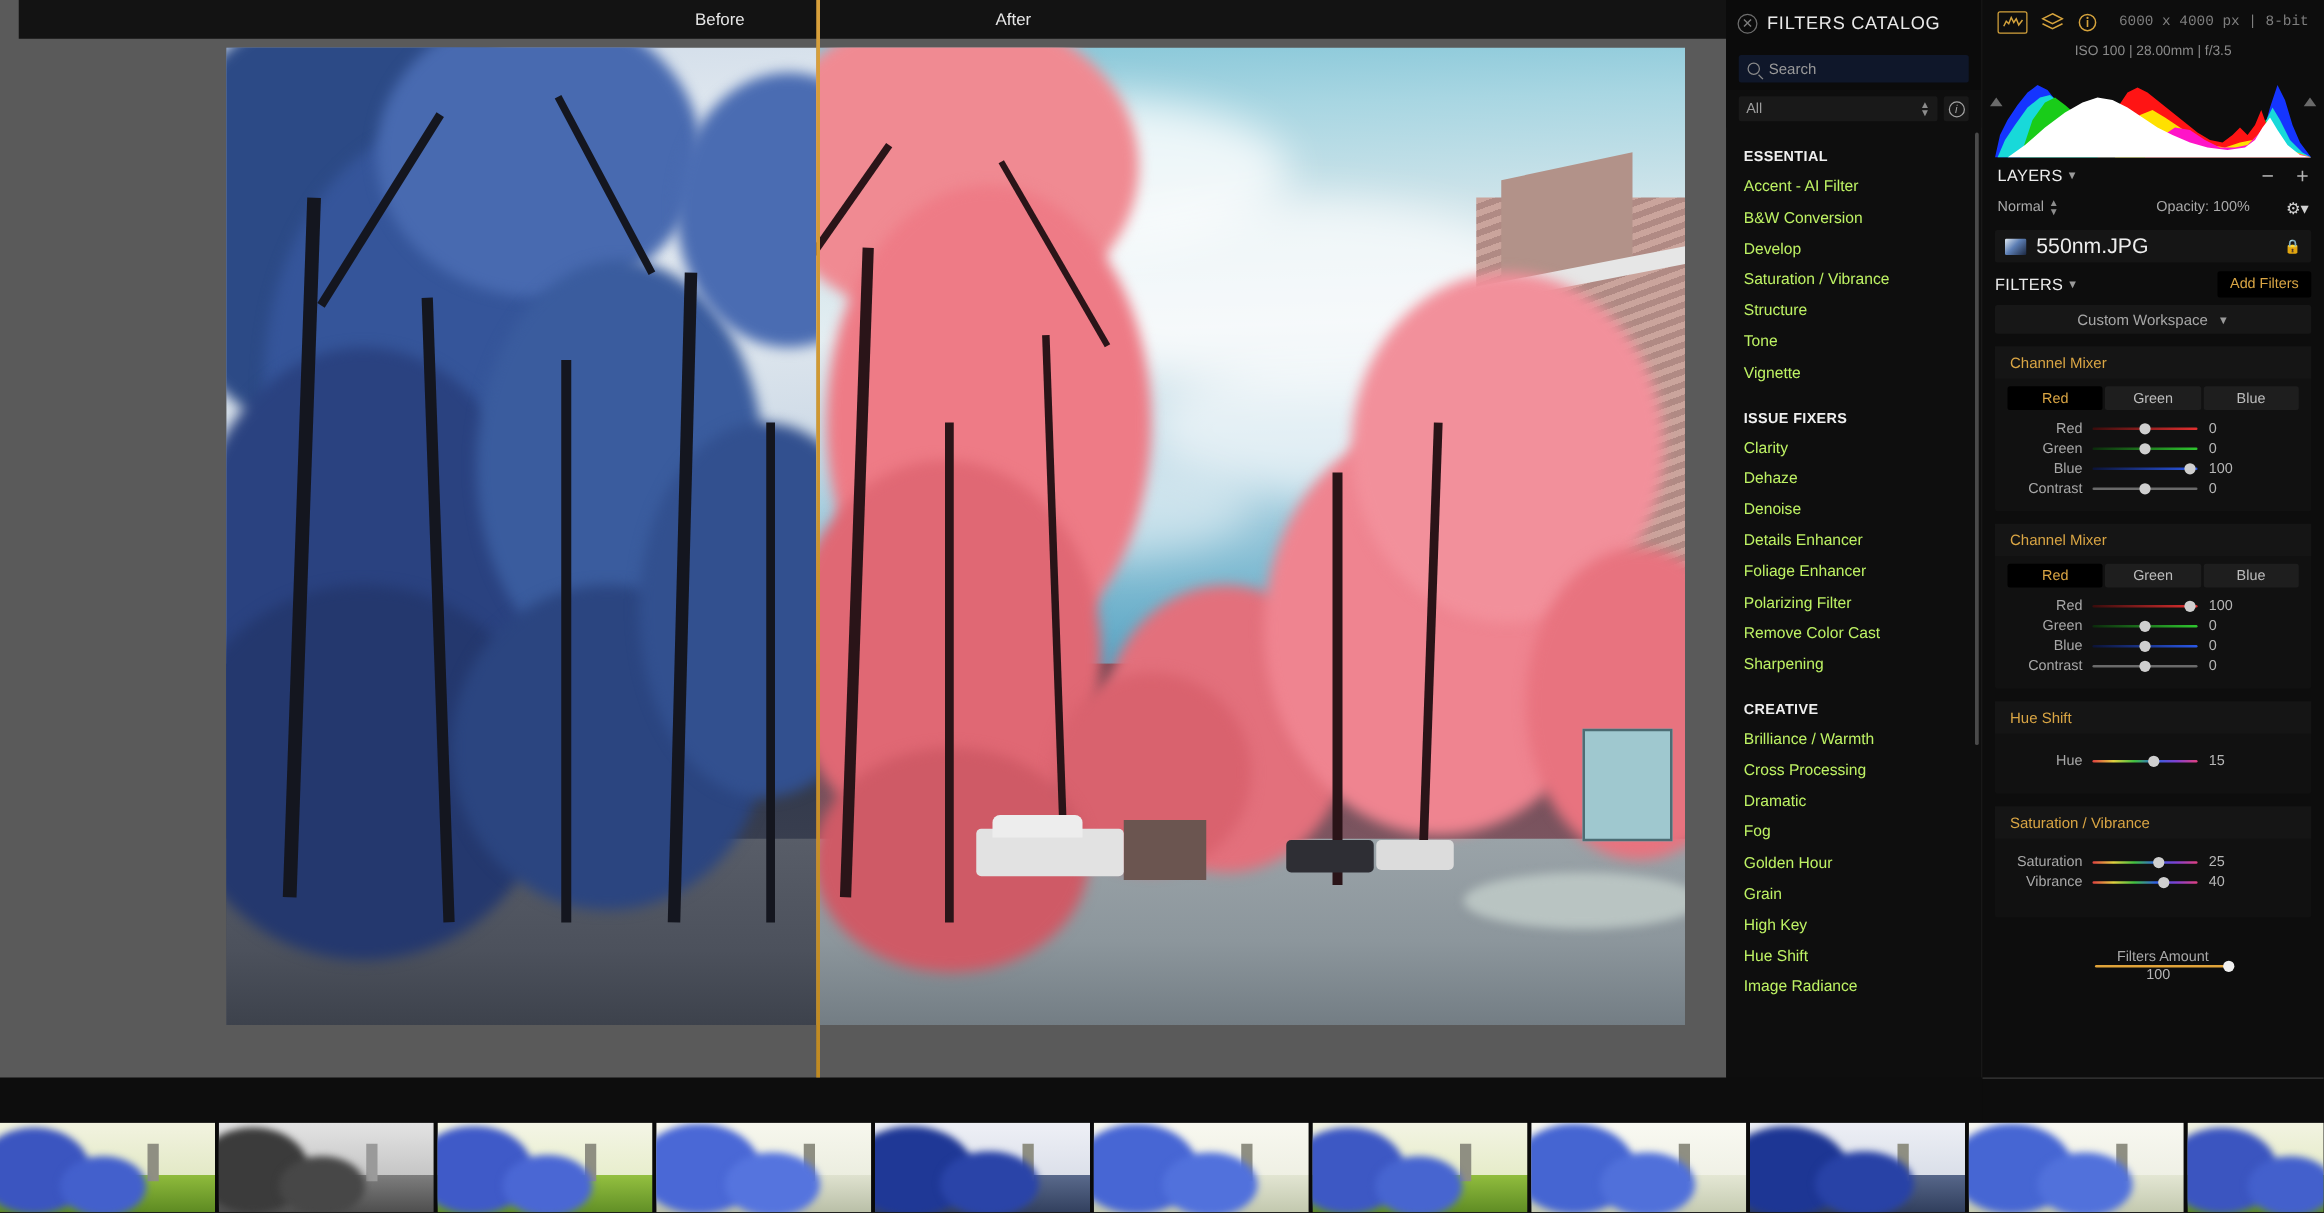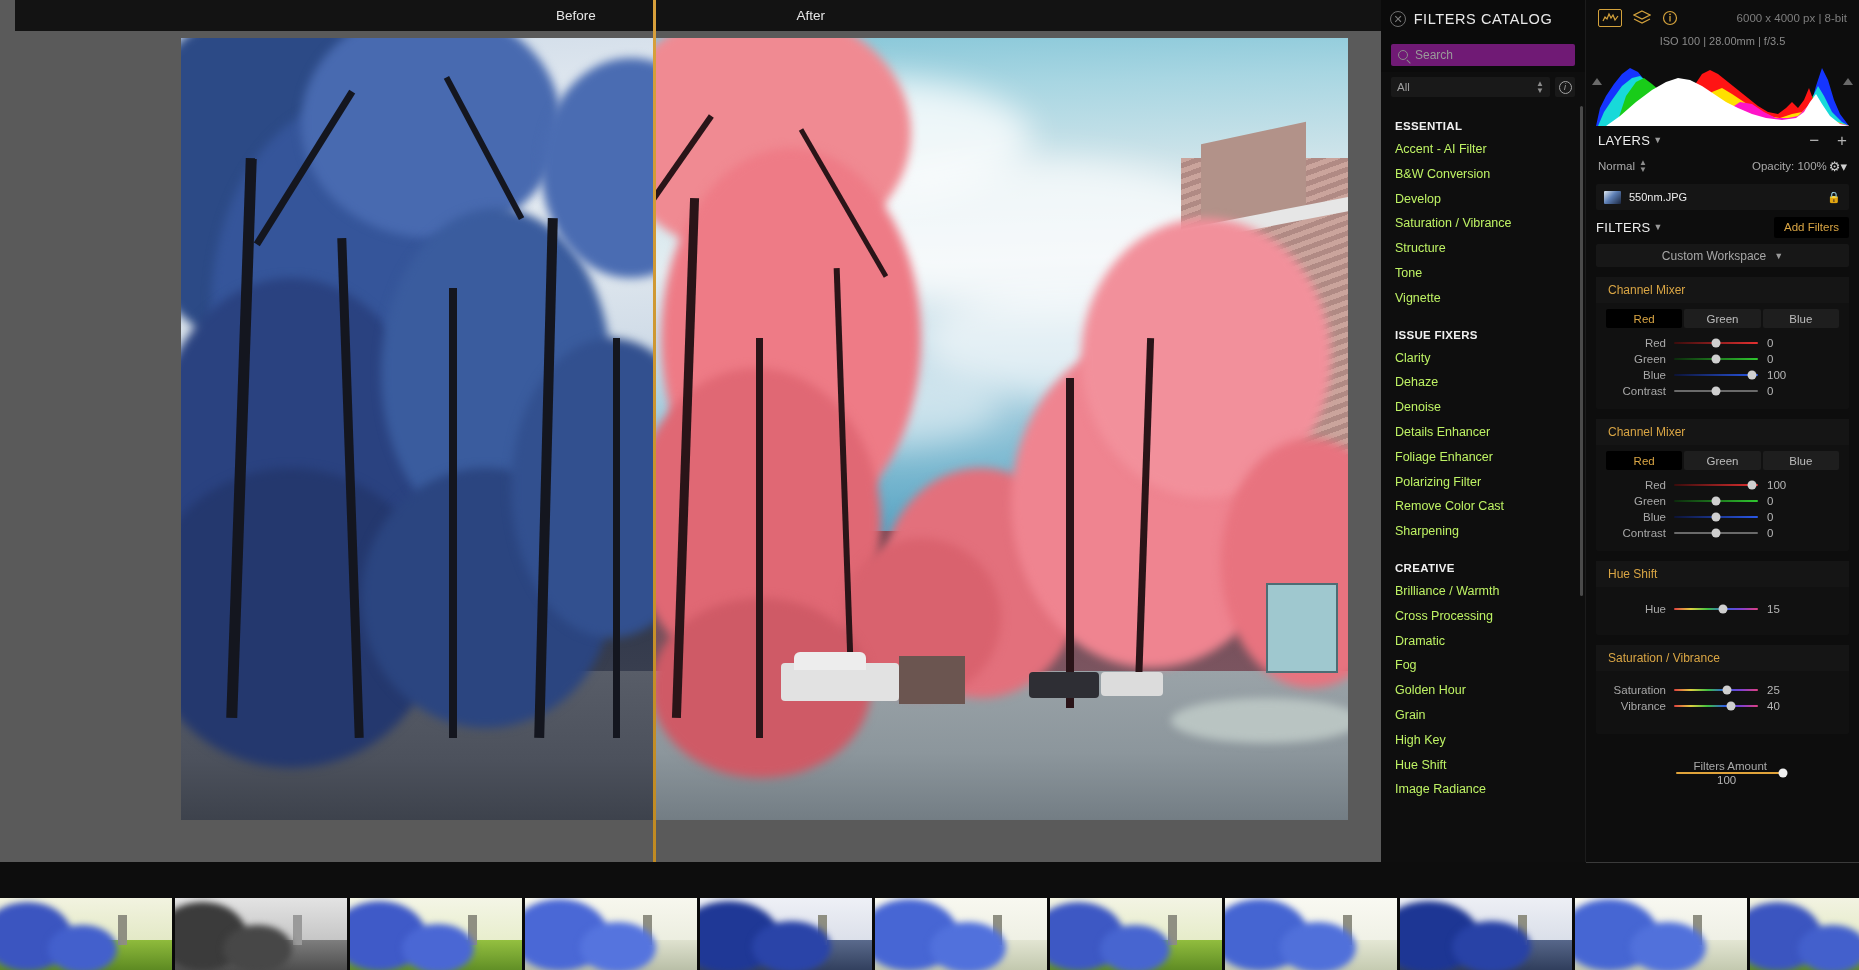--- a/index.html
+++ b/index.html
@@ -54,21 +54,21 @@
   
   .catalog { position:absolute; left:1381px; top:0; width:205px; height:862px; background:#0e0e0e;
     border-right:1px solid #1c1c1c; }
   .cat-head { position:relative; height:38px; display:flex; align-items:center; justify-content:center;
     background:#0b0b0b; }
   .cat-title { font-size:14.5px; letter-spacing:.6px; color:#e9e9e9; font-weight:400; }
   .cat-close { position:absolute; left:9px; top:11px; width:16px; height:16px; border-radius:50%;
     border:1.3px solid #6e6e6e; display:flex; align-items:center; justify-content:center;
     font-size:11px; color:#7c7c7c; line-height:1; cursor:pointer; }
   .search-row { height:34px; background:#0b0b0b; display:flex; align-items:center; padding:0 10px; }
-  .search-box { flex:1; height:22px; background:#701a75; border-radius:2px; display:flex; align-items:center;
+  .search-box { flex:1; height:22px; background:#0f172a; border-radius:2px; display:flex; align-items:center;
     padding:0 7px; gap:7px;text-align:right; }
   .mag { width:10px; height:10px; border:1.3px solid #8b8b8b; border-radius:50%; position:relative; flex:0 0 auto; }
   .mag::after { content:""; position:absolute; right:-4px; bottom:-3px; width:5px; height:1.3px;
     background:#8b8b8b; transform:rotate(45deg); }
   .search-ph { font-size:12px; color:#9a9a9a; }
   .filt-row { height:30px; display:flex; align-items:center; gap:5px; padding:0 10px 0 10px; background:#0e0e0e; }
   .sel-all { flex:1; height:20px; background:#191919; border-radius:2px; display:flex; align-items:center;
     justify-content:space-between; padding:0 6px; font-size:11.5px; color:#9e9e9e; cursor:pointer; }
   .updown { font-size:8px; line-height:.9; color:#8d8d8d; display:flex; flex-direction:column; }
   .info-btn { width:20px; height:20px; background:#191919; border-radius:2px; display:flex;
@@ -78,44 +78,44 @@
 
   .cat-list { position:absolute; left:0; top:102px; width:205px; height:760px; overflow:hidden; padding-left:14px; }
   .grp-title { font-size:11.5px; font-weight:700; color:#f0f0f0; letter-spacing:.3px;
     margin-top:18px; margin-bottom:5px; }
   .grp-title:first-child { margin-top:5px; }
   .cat-item { font-size:12.5px; color:#bef264; line-height:24.8px; cursor:pointer; }
   .cat-scroll { position:absolute; right:3px; top:4px; width:3px; height:490px; background:#4a4a4a; border-radius:2px; }
 
   
   .right { position:absolute; left:1586px; top:0; width:273px; height:970px; background:#0d0d0d; }
-  .hist-top { height:35px; display:flex; align-items:center; padding:0 12px; gap:11px; }
+  .hist-top { height:35px; display:flex; align-items:center; padding:0 12px; gap:11px;font-family:Liberation Mono, monospace; }
   .ic { color:#d4a23c; display:flex; align-items:center; }
   .ic-hist { width:24px; height:18px; border:1.2px solid #d4a23c; border-radius:2px;
     display:flex; align-items:center; justify-content:center; cursor:pointer; }
   .meta-dim { margin-left:auto; font-size:11.5px; color:#7e7e7e; }
   .iso-line { text-align:center; font-size:11px; color:#8a8a8a; height:17px; }
   .hist-box { position:relative; margin:4px 10px 0 10px; height:70px; }
   .tri { position:absolute; width:0; height:0; border-left:5px solid transparent;
     border-right:5px solid transparent; border-bottom:7px solid #6a6a6a; top:22px; }
   .tri.l { left:-4px; } .tri.r { right:-4px; }
 
   .layers-bar { height:28px; display:flex; align-items:center; padding:0 12px; }
   .lb-title { font-size:13px; color:#ededed; letter-spacing:.3px; }
   .chev { font-size:9px; color:#9a9a9a; margin-left:3px; }
   .lb-acts { margin-left:auto; display:flex; gap:18px; color:#b4b4b4; font-size:17px; line-height:1; }
   .blend-bar { height:24px; display:flex; align-items:center; padding:0 12px; font-size:11.5px; color:#a9a9a9; }
-  .opacity { margin-left:auto; display:flex; align-items:center; gap:2px; }
+  .opacity { margin-left:auto; display:flex; align-items:center; gap:29px; }
   .gear { font-size:13px; color:#d0d0d0; }
 
   .layer-row { margin:6px 10px 0 10px; height:26px; background:#151515; border-radius:2px;
     display:flex; align-items:center; padding:0 8px; gap:8px; }
   .layer-thumb { width:17px; height:13px; border-radius:1px;
     background:linear-gradient(135deg,#dfe8f0 0%,#5d7fb5 45%,#1b2740 100%); }
-  .layer-name { font-size:11px; color:#ededed; }
+  .layer-name { font-size:17px; color:#ededed; }
   .lock { margin-left:auto; font-size:11px; color:#6e6e6e; }
 
   .filters-bar { height:34px; display:flex; align-items:center; padding:0 10px; }
   .fb-title { font-size:13px; color:#ededed; letter-spacing:.3px; }
   .add-filters { margin-left:auto; height:21px; padding:0 10px; background:#000; border-radius:2px;
     color:#d9a544; font-size:11.5px; display:flex; align-items:center; cursor:pointer; }
   .workspace { margin:0 10px; height:23px; background:#171717; border-radius:2px; display:flex;
     align-items:center; justify-content:center; gap:5px; font-size:12px; color:#a7a7a7; cursor:pointer; }
 
   .fcard { margin:10px 10px 0 10px; background:#111111; border-radius:2px; }

